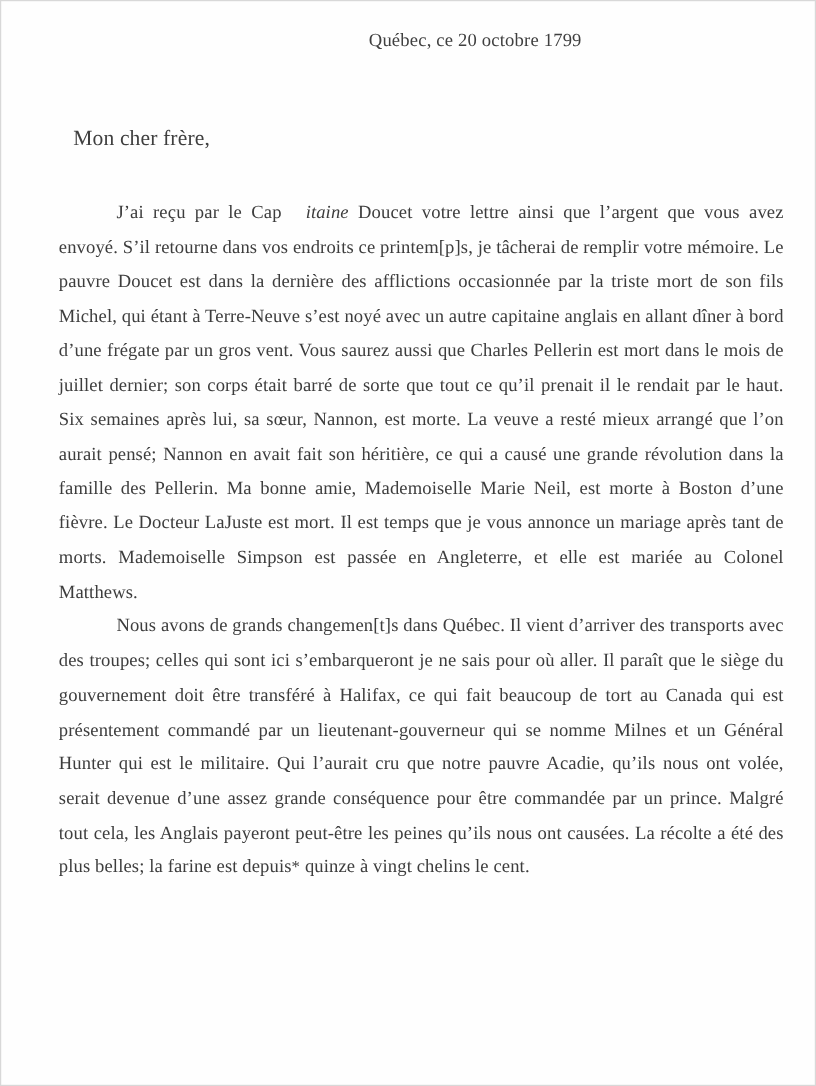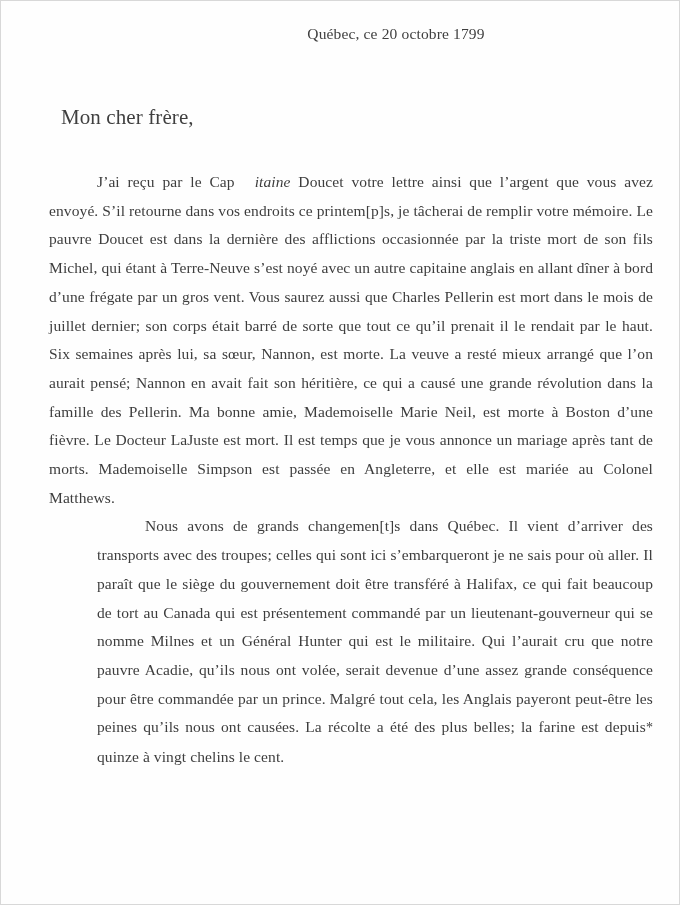--- a/index.html
+++ b/index.html
@@ -30,21 +30,21 @@
     box-sizing: border-box;
   }
   .dateline {
     text-align: center;
     font-size: 15.5px;
     letter-spacing: 0.15px;
     color: #3f3f3f;
     margin: 10px 0 0 90px;
   }
   .salutation {
-    font-size: 21px;
+    font-size: 18px;
     color: #3f3f3f;
     margin: 62px 0 0 12px;
     letter-spacing: 0.1px;
   }
   .body-text {
     margin-top: 38px;
   }
   p.para {
     font-size: 15.5px;
     line-height: 28.7px;
@@ -53,21 +53,20 @@
     margin: 0;
     padding: 0;
     text-indent: 48px;
     color: #3d3d3d;
     letter-spacing: 0.1px;
     -webkit-hyphens: none;
     hyphens: none;
   }
   p.para + p.para {
     margin-top: 0;
-    margin-left: 48px;
   }
   .expansion {
     font-style: italic;
     margin-left: 20px;
   }
   .footnote-mark {
     font-size: 14px;
     vertical-align: baseline;
   }
 </style>

